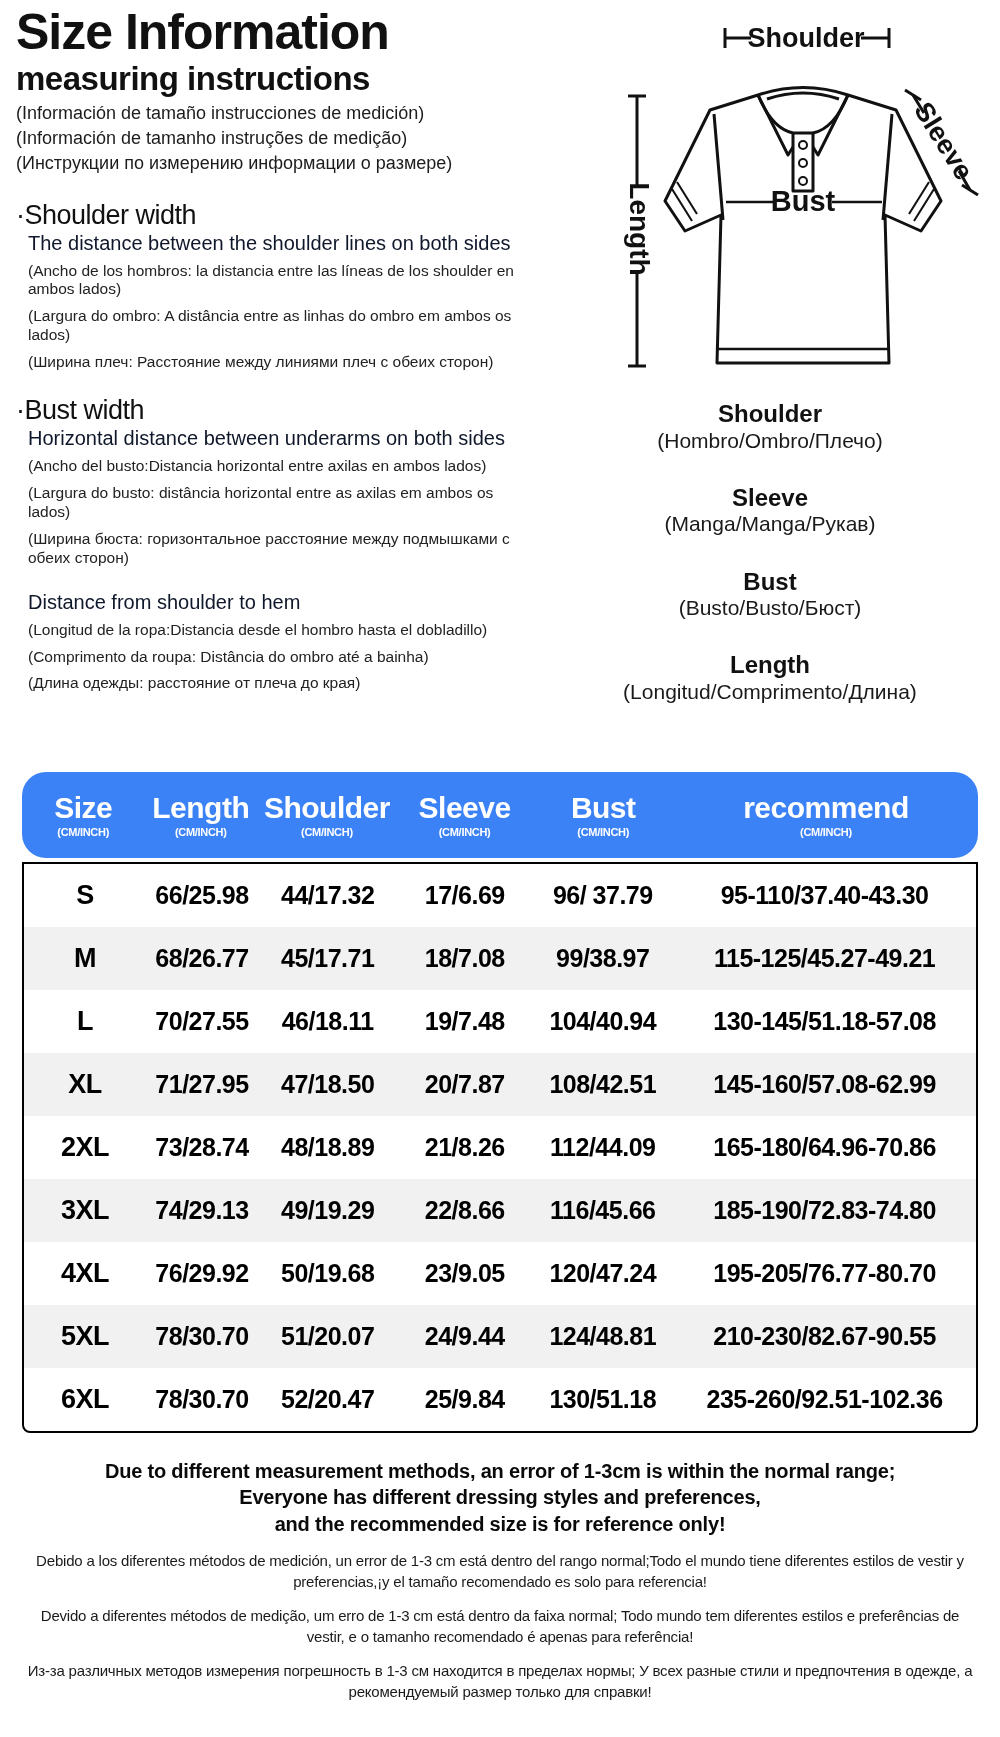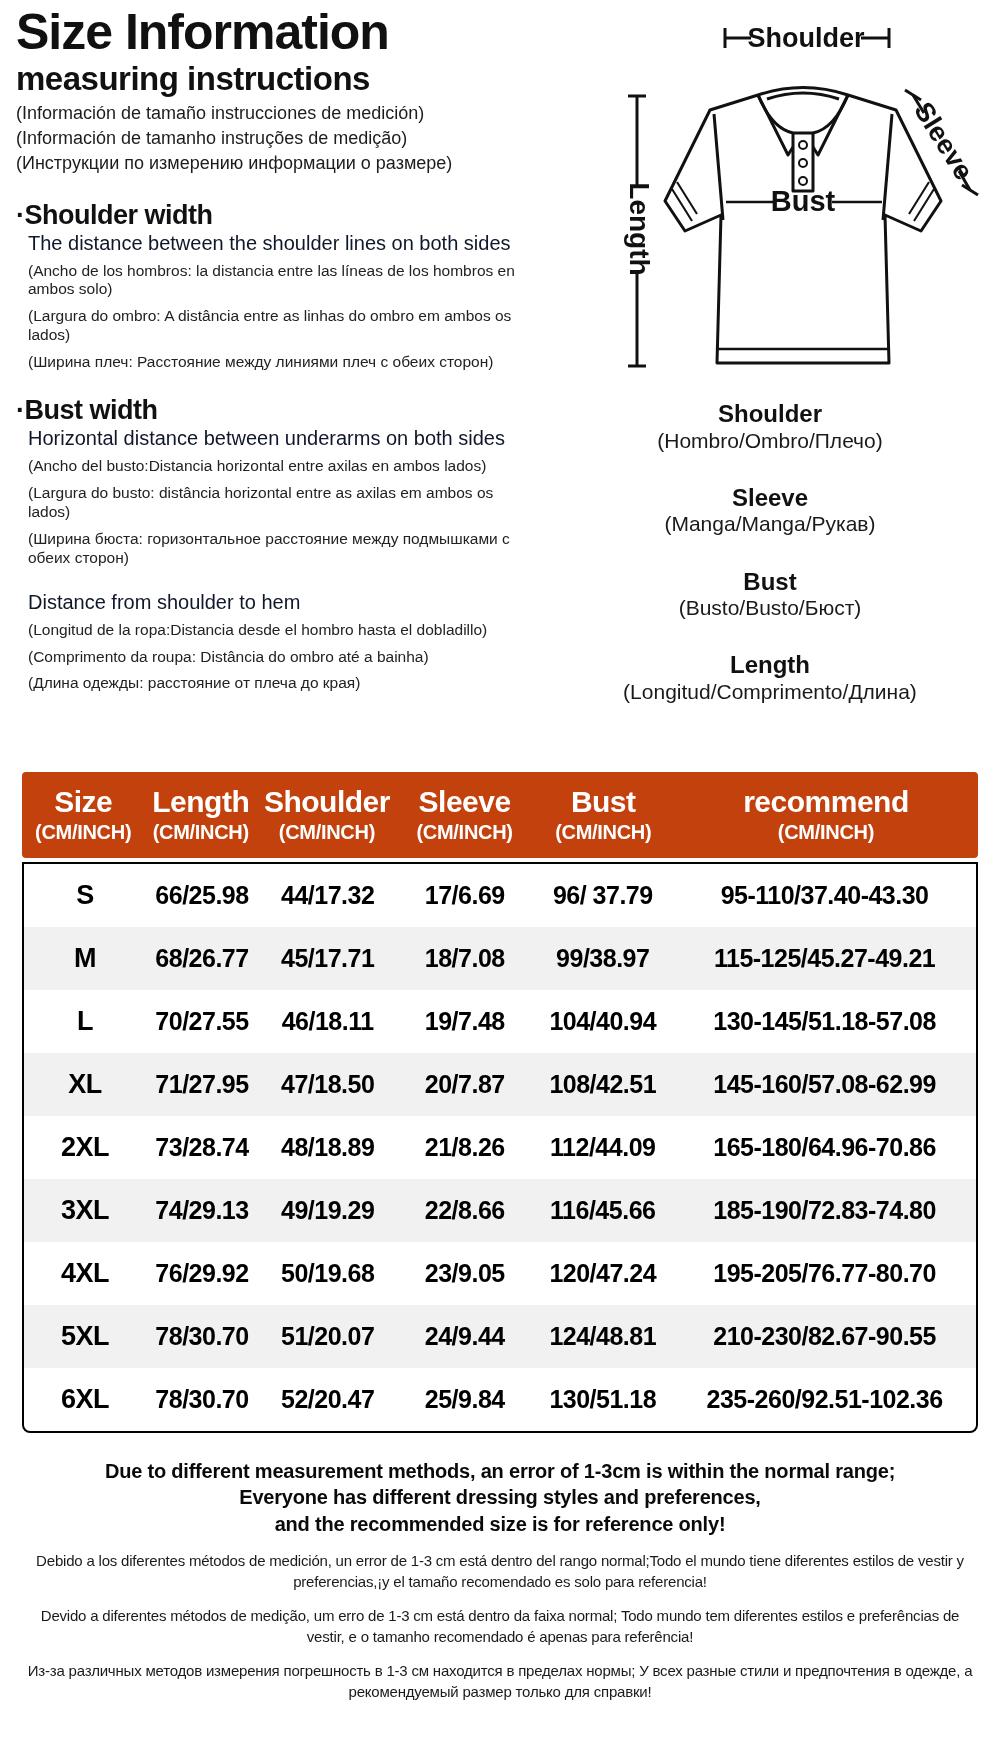--- a/index.html
+++ b/index.html
@@ -6,40 +6,40 @@
   .page{
     position:relative;width:1000px;height:1737px;background:#fff;overflow:hidden;
     font-family:"Liberation Sans",sans-serif;color:#111;
   }
   
   .left-col{position:absolute;left:16px;top:6px;width:540px;}
   .main-title{font-size:50px;font-weight:bold;line-height:1.04;letter-spacing:-1px;margin:0;color:#111;}
   .sub-title{font-size:33px;font-weight:bold;margin:2px 0 3px 0;letter-spacing:-0.5px;color:#111;}
   .title-trans div{font-size:18px;line-height:1.4;color:#1c1c1c;}
   .section{margin-top:23px;}
-  .section-title{font-size:27px;font-weight:bold;letter-spacing:-0.5px;color:#111;margin:0;}
+  .section-title{font-size:27px;font-weight:normal;letter-spacing:-0.5px;color:#111;margin:0;}
   .section-sub{font-size:20px;margin:1px 0 7px 12px;color:#0f172a;}
   .section-trans{margin-left:12px;}
   .section-trans div{font-size:15.5px;line-height:1.22;color:#222;margin-bottom:8px;max-width:505px;}
   
   .diagram{position:absolute;left:545px;top:8px;width:455px;height:372px;}
   .diagram text{font-family:"Liberation Sans",sans-serif;fill:#111;}
   .legend{position:absolute;left:550px;top:400px;width:440px;text-align:center;}
   .legend-item{margin-bottom:31px;}
   .legend-name{font-size:24px;font-weight:bold;line-height:1.15;color:#111;}
   .legend-trans{font-size:21px;line-height:1.2;color:#1a1a1a;}
   
   .size-table{position:absolute;left:22px;top:772px;width:956px;}
   .table-head{
-    background:#c2410c;color:#fff;border-radius:4px;height:86px;margin-bottom:4px;
+    background:#3b82f6;color:#fff;border-radius:24px;height:86px;margin-bottom:4px;
     display:grid;grid-template-columns:12.8% 11.8% 14.6% 14.2% 14.8% 31.8%;
     align-items:center;justify-items:center;
   }
   .th .lbl{font-size:30px;font-weight:bold;text-align:center;line-height:1.05;letter-spacing:-0.5px;}
-  .th .unit{font-size:20px;font-weight:bold;text-align:center;margin-top:3px;letter-spacing:-0.3px;}
+  .th .unit{font-size:11px;font-weight:bold;text-align:center;margin-top:3px;letter-spacing:-0.3px;}
   .table-body{border:2px solid #000;border-radius:0 0 8px 8px;overflow:hidden;background:#fff;}
   .tr{
     display:grid;grid-template-columns:12.8% 11.8% 14.6% 14.2% 14.8% 31.8%;
     height:63px;align-items:center;justify-items:center;
   }
   .tr:nth-child(even){background:#f1f1f1;}
   .td{font-size:25px;font-weight:bold;letter-spacing:-0.5px;color:#000;white-space:nowrap;}
   .td.size-cell{font-size:27px;}
   
   .footer{position:absolute;left:0;top:1458px;width:1000px;text-align:center;}
@@ -57,21 +57,21 @@
     <div class="title-trans">
       <div>(Información de tamaño instrucciones de medición)</div>
       <div>(Información de tamanho instruções de medição)</div>
       <div>(Инструкции по измерению информации о размере)</div>
     </div>
 
     <div class="section">
       <div class="section-title">·Shoulder width</div>
       <div class="section-sub">The distance between the shoulder lines on both sides</div>
       <div class="section-trans">
-        <div>(Ancho de los hombros: la distancia entre las líneas de los hombros en ambos solo)</div>
+        <div>(Ancho de los hombros: la distancia entre las líneas de los shoulder en ambos lados)</div>
         <div>(Largura do ombro: A distância entre as linhas do ombro em ambos os lados)</div>
         <div>(Ширина плеч: Расстояние между линиями плеч с обеих сторон)</div>
       </div>
     </div>
 
     <div class="section">
       <div class="section-title">·Bust width</div>
       <div class="section-sub">Horizontal distance between underarms on both sides</div>
       <div class="section-trans">
         <div>(Ancho del busto:Distancia horizontal entre axilas en ambos lados)</div>

